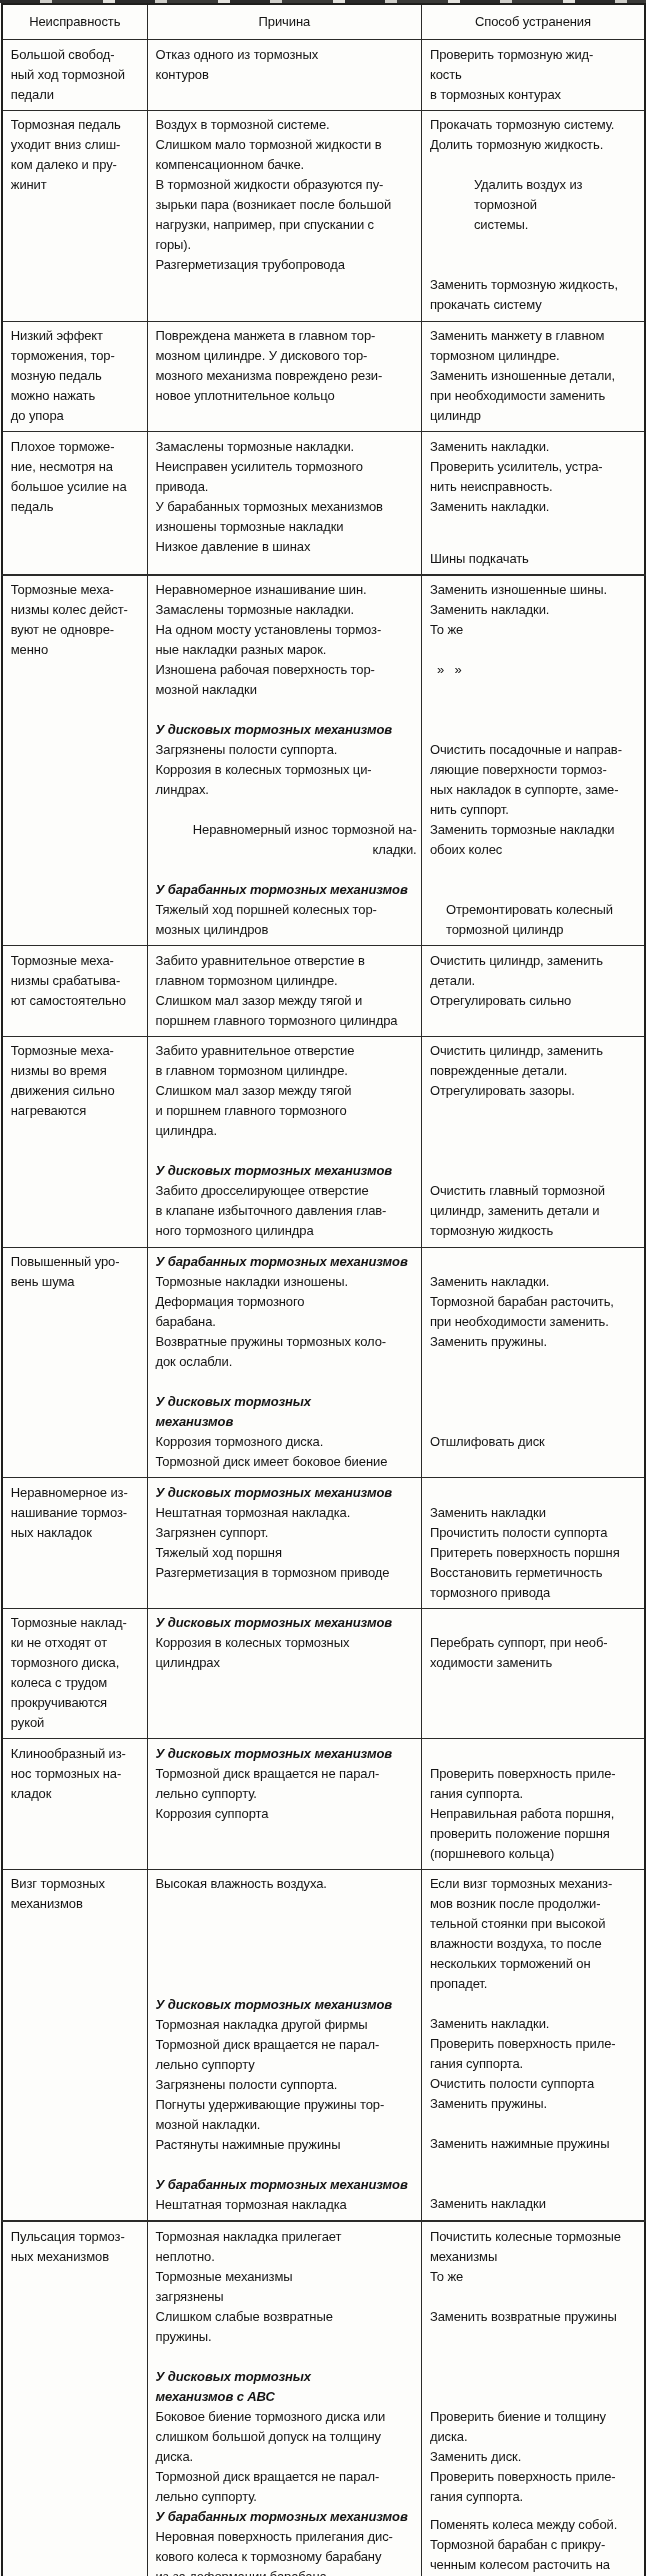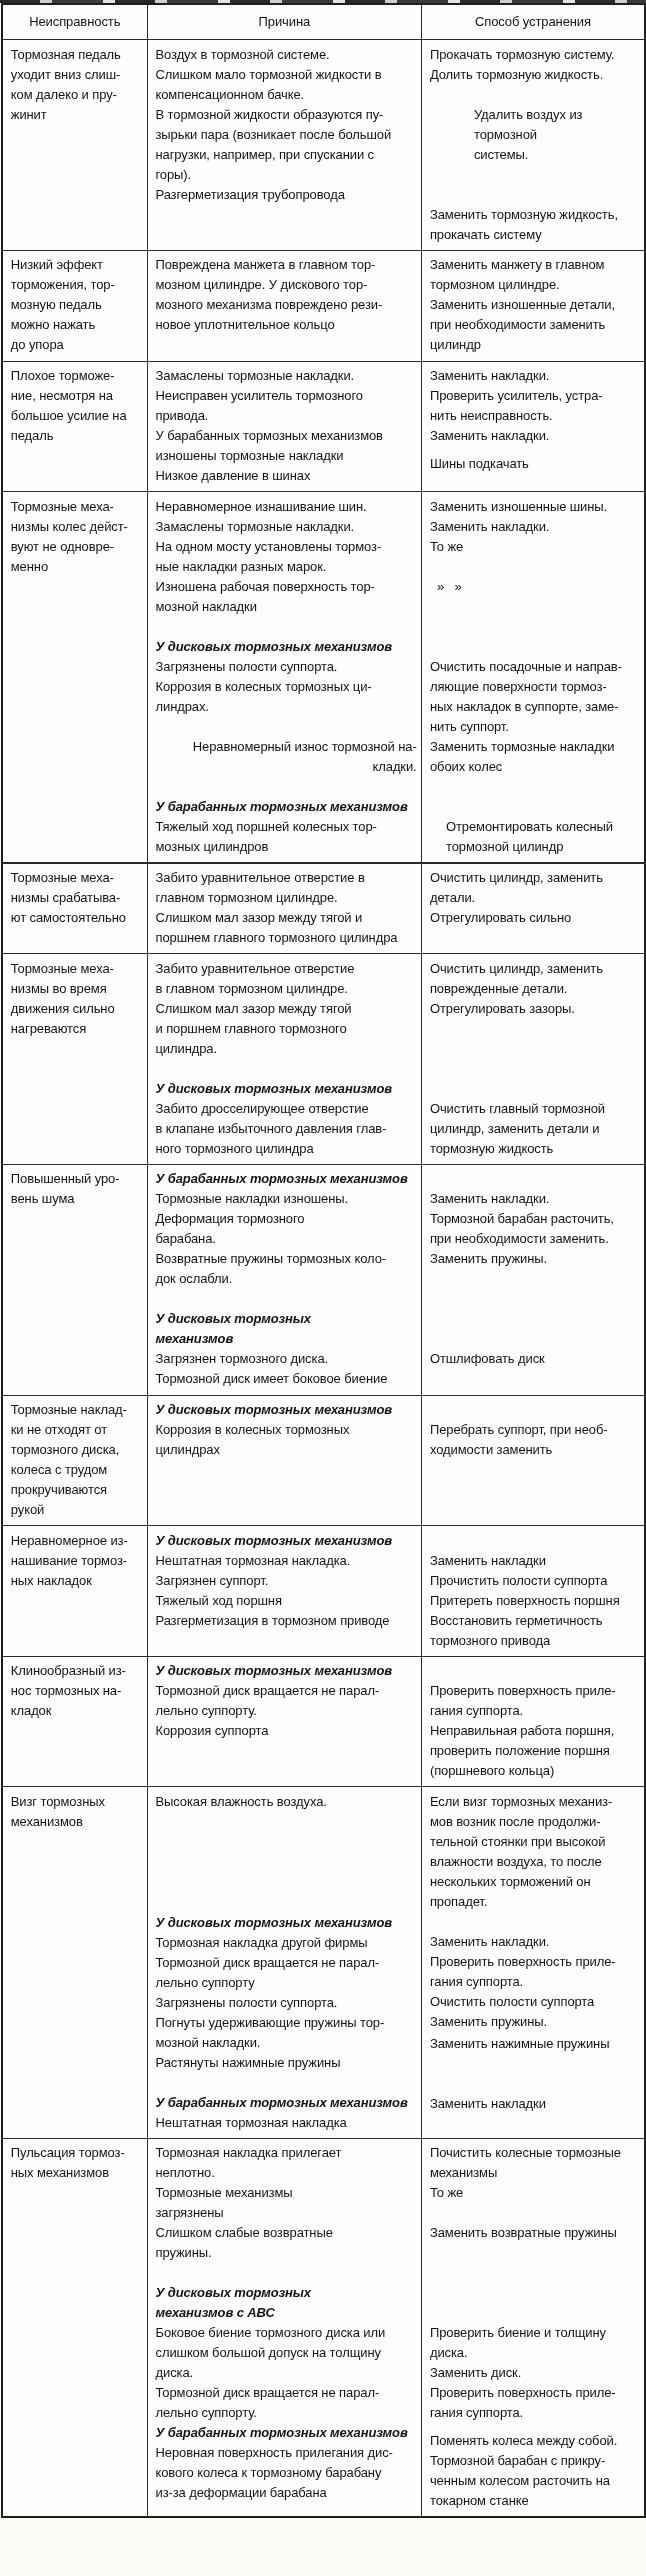--- a/index.html
+++ b/index.html
@@ -68,20 +68,36 @@
     <thead>
       <tr>
         <th>Неисправность</th>
         <th>Причина</th>
         <th>Способ устранения</th>
       </tr>
     </thead>
     <tbody>
         <tr>
           <td>
+            <div class="para">Большой свобод-
+ный ход тормозной
+педали</div>
+          </td>
+          <td>
+            <div class="para">Отказ одного из тормозных
+контуров</div>
+          </td>
+          <td>
+            <div class="para">Проверить тормозную жид-
+кость
+в тормозных контурах</div>
+          </td>
+        </tr>
+        <tr>
+          <td>
             <div class="para">Тормозная педаль
 уходит вниз слиш-
 ком далеко и пру-
 жинит</div>
           </td>
           <td>
             <div class="para">Воздух в тормозной системе.</div>
             <div class="para">Слишком мало тормозной жидкости в
 компенсационном бачке.</div>
             <div class="para">В тормозной жидкости образуются пу-
@@ -134,21 +150,21 @@
 привода.</div>
             <div class="para">У барабанных тормозных механизмов
 изношены тормозные накладки</div>
             <div class="para">Низкое давление в шинах</div>
           </td>
           <td>
             <div class="para">Заменить накладки.</div>
             <div class="para">Проверить усилитель, устра-
 нить неисправность.</div>
             <div class="para">Заменить накладки.</div>
-            <div class="para" style="margin-top: 8px;">Шины подкачать</div>
+            <div class="para" style="margin-top: 32px;">Шины подкачать</div>
           </td>
         </tr>
         <tr>
           <td>
             <div class="para">Тормозные меха-
 низмы колес дейст-
 вуют не одновре-
 менно</div>
           </td>
           <td>
@@ -235,69 +251,69 @@
           </td>
           <td>
             <div class="para sub">У барабанных тормозных механизмов</div>
             <div class="para">Тормозные накладки изношены.</div>
             <div class="para">Деформация тормозного
 барабана.</div>
             <div class="para">Возвратные пружины тормозных коло-
 док ослабли.</div>
             <div class="para sub" style="margin-top: 20px;">У дисковых тормозных
 механизмов</div>
-            <div class="para">Загрязнен тормозного диска.</div>
+            <div class="para">Коррозия тормозного диска.</div>
             <div class="para">Тормозной диск имеет боковое биение</div>
           </td>
           <td>
             <div class="para" style="margin-top: 20px;">Заменить накладки.</div>
             <div class="para">Тормозной барабан расточить,
 при необходимости заменить.</div>
             <div class="para">Заменить пружины.</div>
             <div class="para" style="margin-top: 80px;">Отшлифовать диск</div>
+          </td>
+        </tr>
+        <tr>
+          <td>
+            <div class="para">Неравномерное из-
+нашивание тормоз-
+ных накладок</div>
+          </td>
+          <td>
+            <div class="para sub">У дисковых тормозных механизмов</div>
+            <div class="para">Нештатная тормозная накладка.</div>
+            <div class="para">Загрязнен суппорт.</div>
+            <div class="para">Тяжелый ход поршня</div>
+            <div class="para">Разгерметизация в тормозном приводе</div>
+          </td>
+          <td>
+            <div class="para" style="margin-top: 20px;">Заменить накладки</div>
+            <div class="para">Прочистить полости суппорта</div>
+            <div class="para">Притереть поверхность поршня</div>
+            <div class="para">Восстановить герметичность
+тормозного привода</div>
           </td>
         </tr>
         <tr>
           <td>
             <div class="para">Тормозные наклад-
 ки не отходят от
 тормозного диска,
 колеса с трудом
 прокручиваются
 рукой</div>
           </td>
           <td>
             <div class="para sub">У дисковых тормозных механизмов</div>
             <div class="para">Коррозия в колесных тормозных
 цилиндрах</div>
           </td>
           <td>
             <div class="para" style="margin-top: 20px;">Перебрать суппорт, при необ-
 ходимости заменить</div>
-          </td>
-        </tr>
-        <tr>
-          <td>
-            <div class="para">Неравномерное из-
-нашивание тормоз-
-ных накладок</div>
-          </td>
-          <td>
-            <div class="para sub">У дисковых тормозных механизмов</div>
-            <div class="para">Нештатная тормозная накладка.</div>
-            <div class="para">Загрязнен суппорт.</div>
-            <div class="para">Тяжелый ход поршня</div>
-            <div class="para">Разгерметизация в тормозном приводе</div>
-          </td>
-          <td>
-            <div class="para" style="margin-top: 20px;">Заменить накладки</div>
-            <div class="para">Прочистить полости суппорта</div>
-            <div class="para">Притереть поверхность поршня</div>
-            <div class="para">Восстановить герметичность
-тормозного привода</div>
           </td>
         </tr>
         <tr>
           <td>
             <div class="para">Клинообразный из-
 нос тормозных на-
 кладок</div>
           </td>
           <td>
             <div class="para sub">У дисковых тормозных механизмов</div>
@@ -336,21 +352,21 @@
 мов возник после продолжи-
 тельной стоянки при высокой
 влажности воздуха, то после
 нескольких торможений он
 пропадет.</div>
             <div class="para" style="margin-top: 20px;">Заменить накладки.</div>
             <div class="para">Проверить поверхность приле-
 гания суппорта.</div>
             <div class="para">Очистить полости суппорта</div>
             <div class="para">Заменить пружины.</div>
-            <div class="para" style="margin-top: 2px;">Заменить нажимные пружины</div>
+            <div class="para" style="margin-top: 20px;">Заменить нажимные пружины</div>
             <div class="para" style="margin-top: 40px;">Заменить накладки</div>
           </td>
         </tr>
         <tr>
           <td>
             <div class="para">Пульсация тормоз-
 ных механизмов</div>
           </td>
           <td>
             <div class="para">Тормозная накладка прилегает

